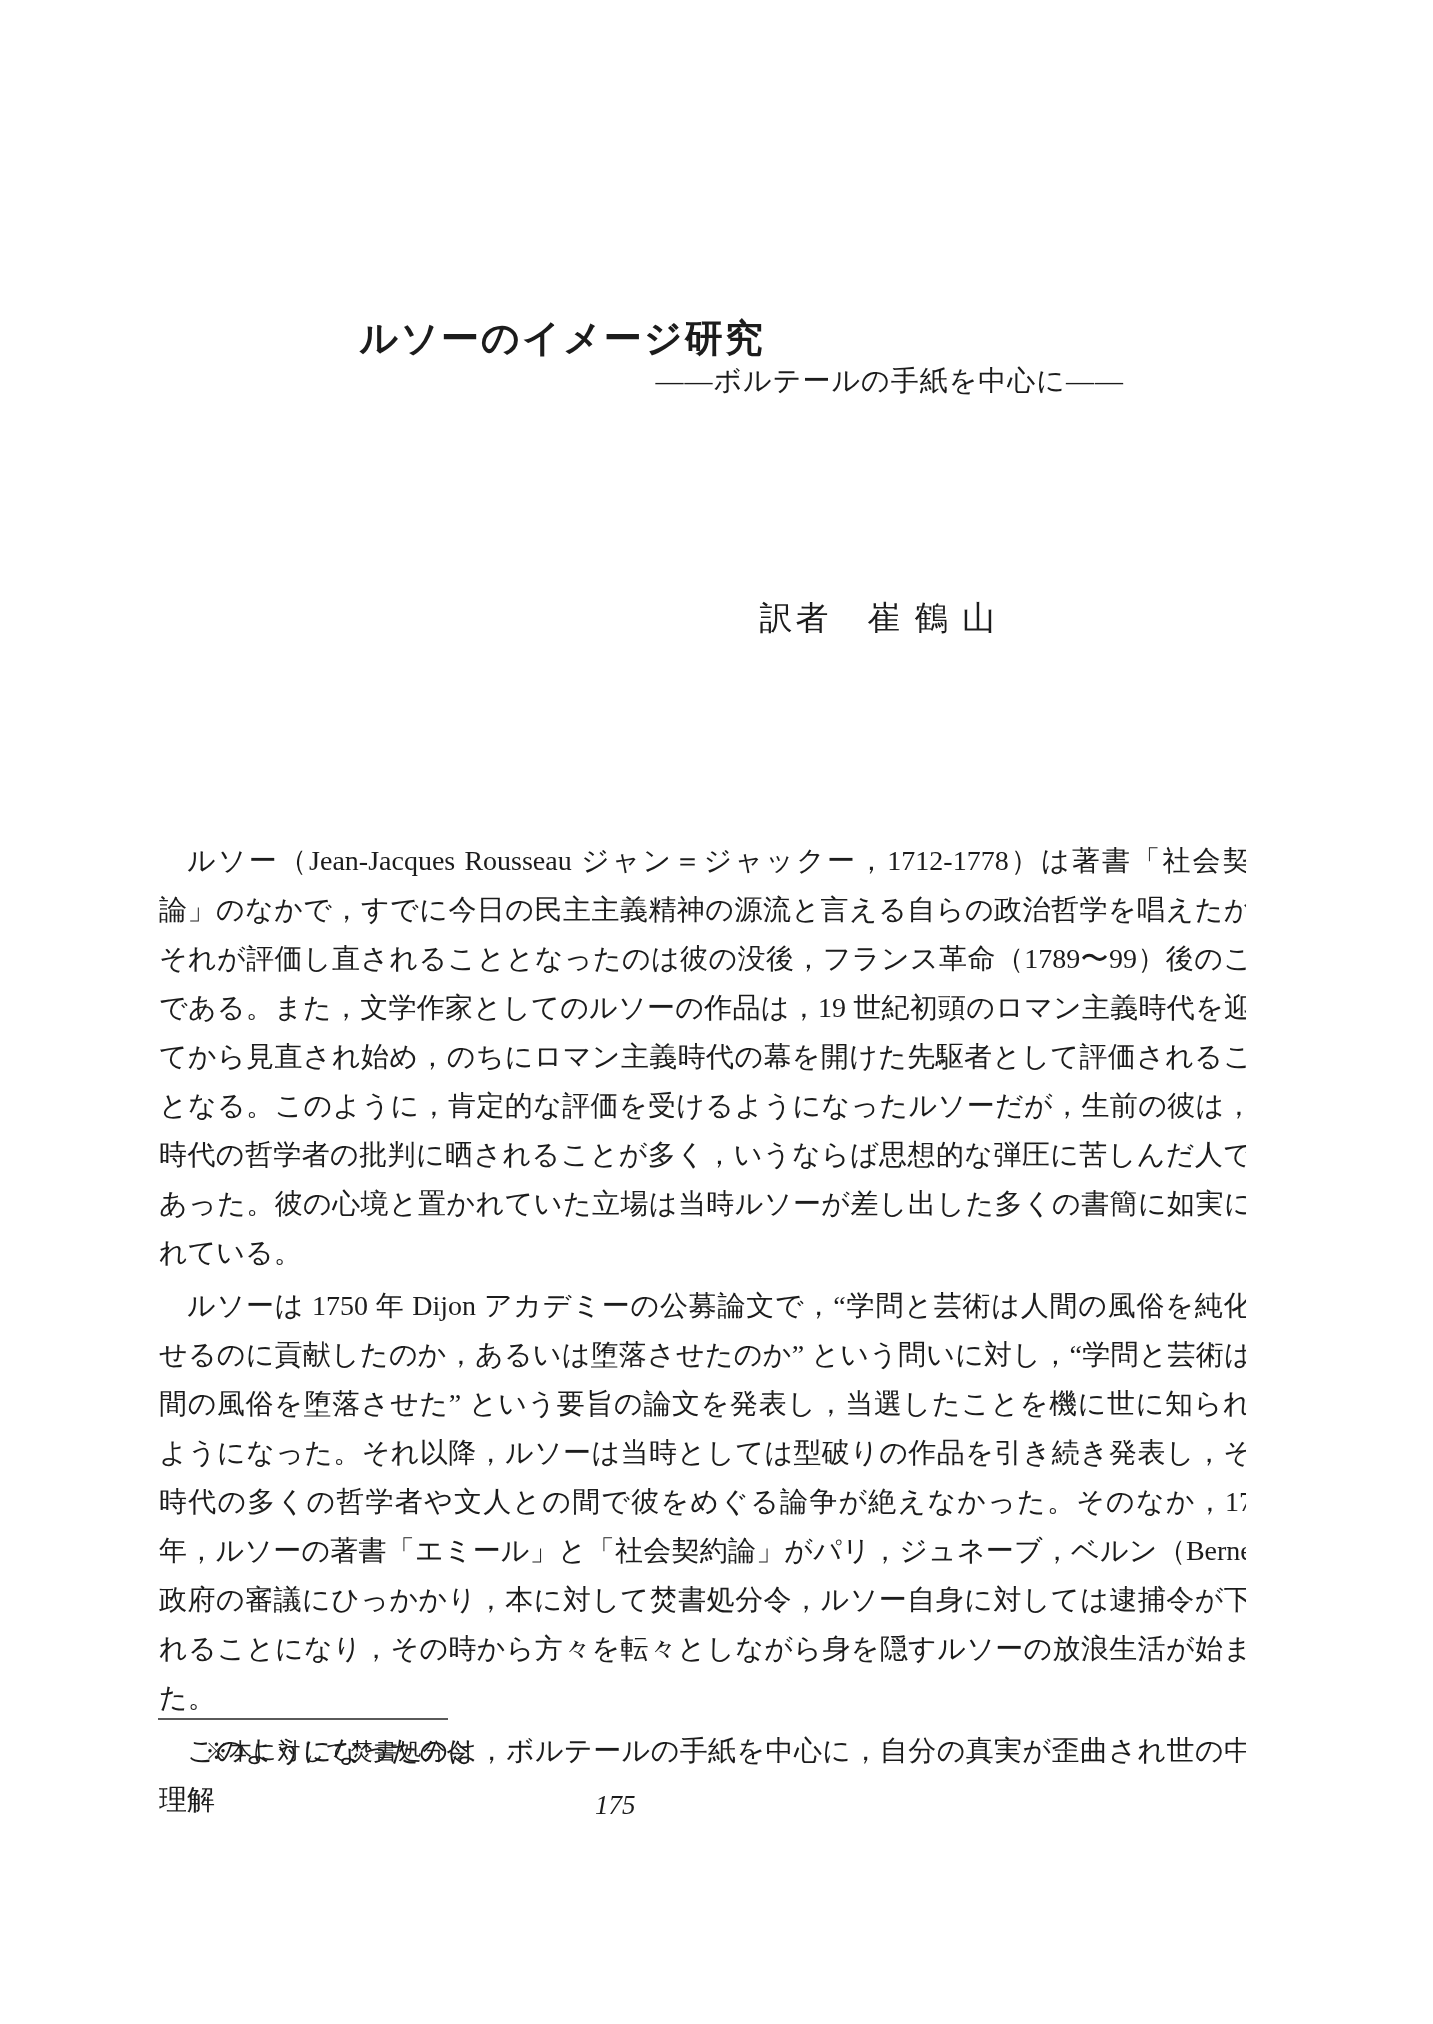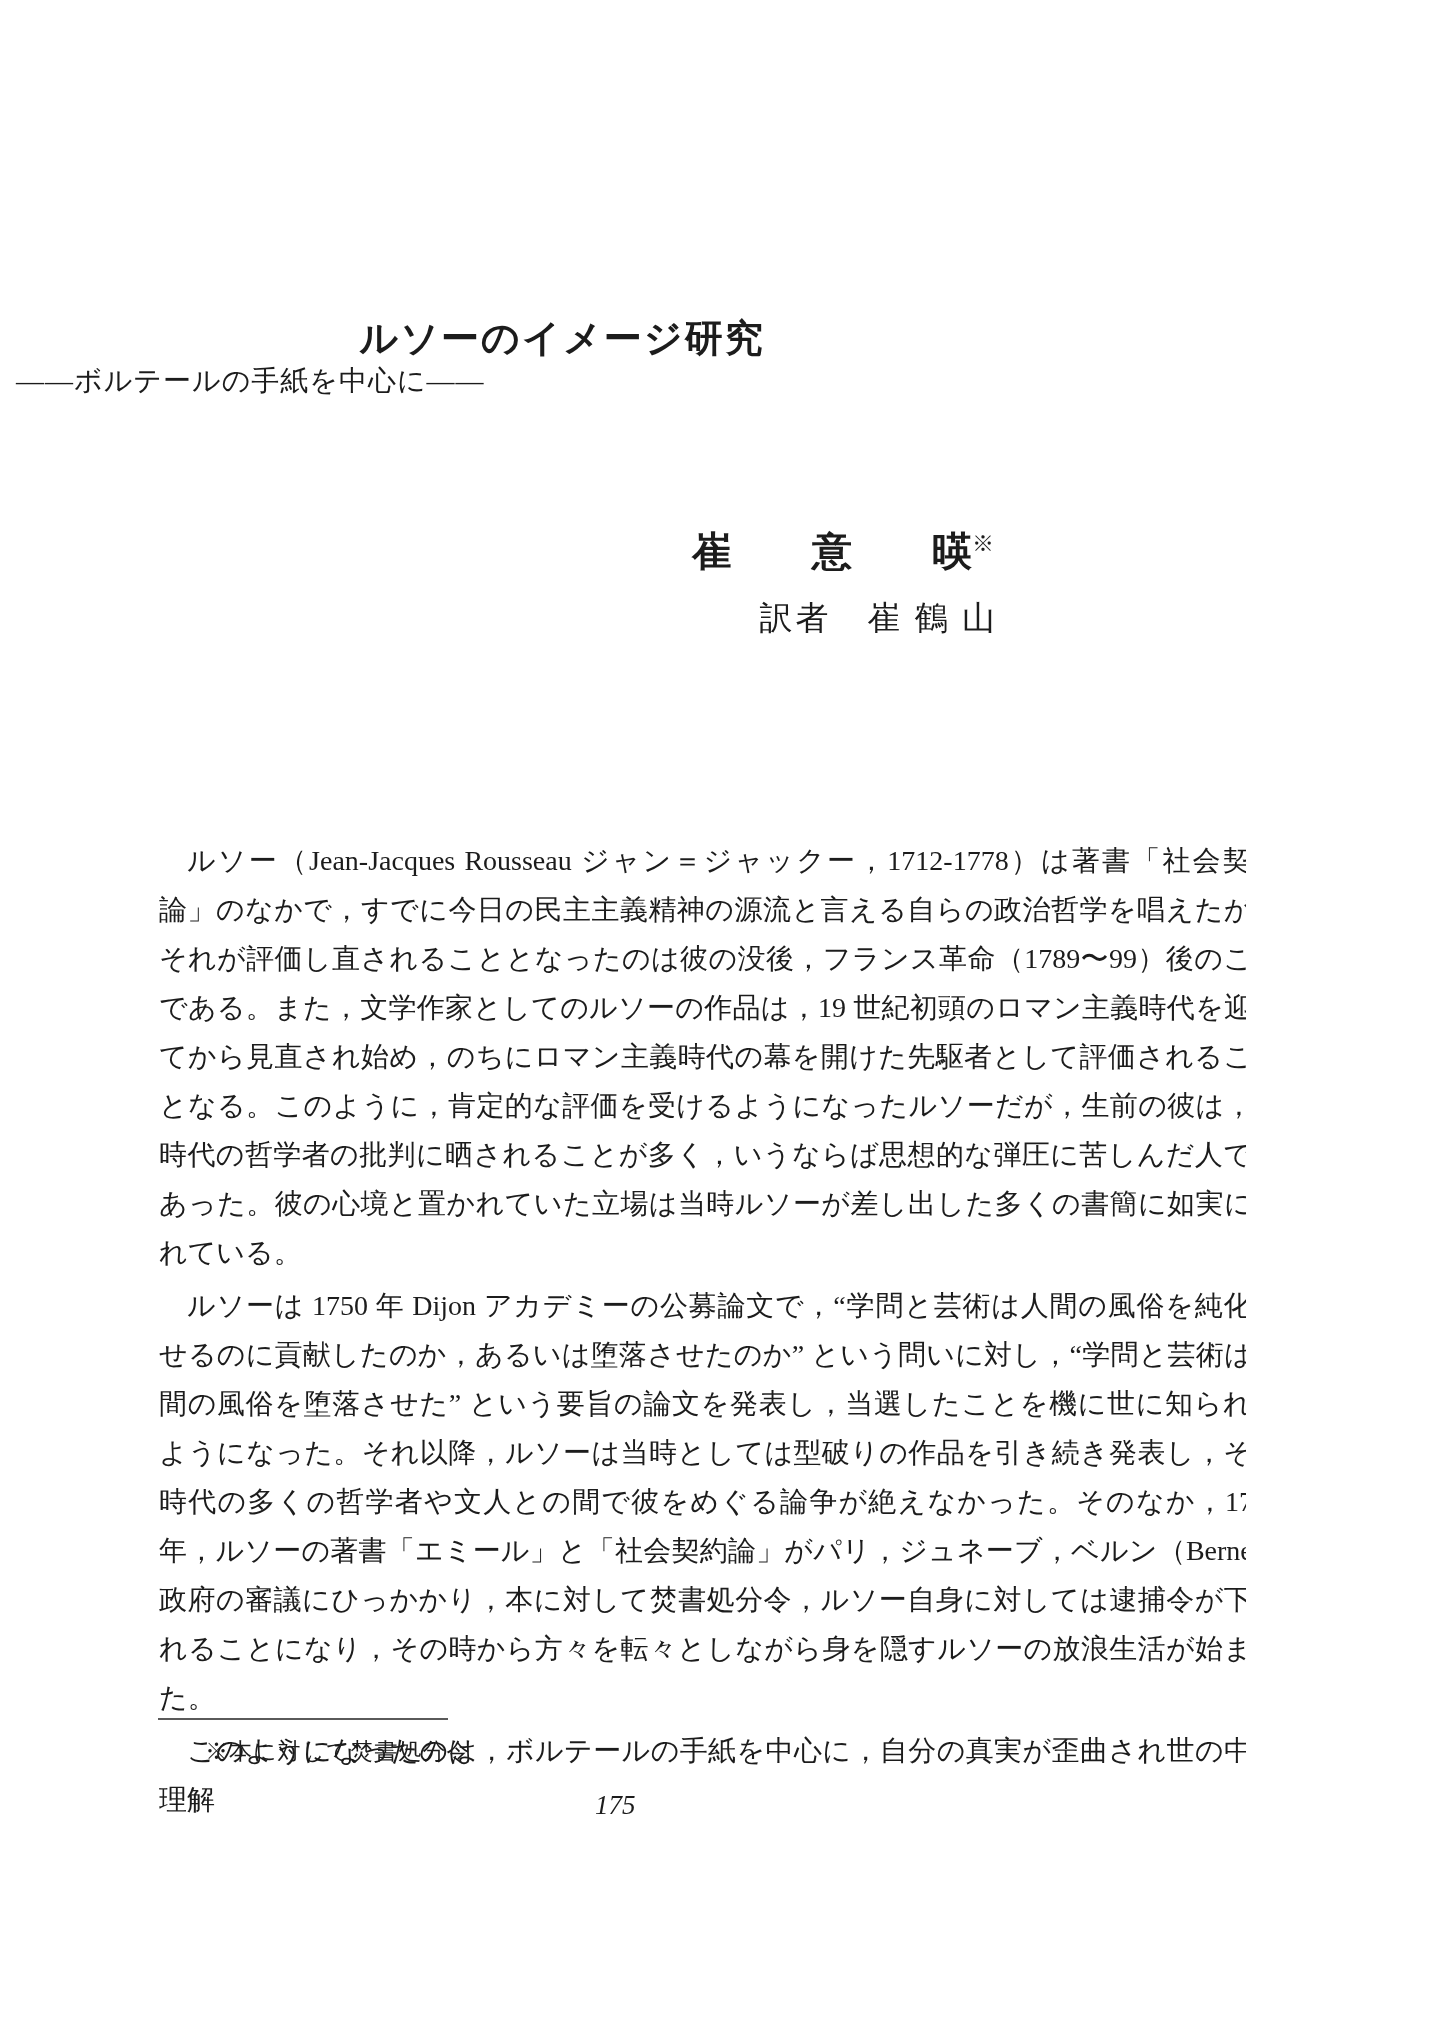--- a/index.html
+++ b/index.html
@@ -24,23 +24,23 @@
     width: 1124px;          
     text-align: center;
     font-size: 38px;
     font-weight: 600;
     letter-spacing: 2px;
     white-space: nowrap;
   }
   .subtitle {
     position: absolute;
     top: 362px;
-    left: 16px;
+    left: 0;
     width: 1124px;
-    text-align: left;
+    text-align: right;
     font-size: 28px;
     letter-spacing: 1px;
     white-space: nowrap;
   }
   .author-line {
     position: absolute;
     top: 524px;
     right: 252px;
     font-size: 40px;
     font-weight: 600;
@@ -112,23 +112,20 @@
 </style>
 </head>
 <body>
 
 <div class="page">
 
   <h1 class="title">ルソーのイメージ研究</h1>
 
   <div class="subtitle">——ボルテールの手紙を中心に——</div>
 
-  <div class="author-line">
-    <span>崔　　意　　暎</span><span class="author-mark">※</span>
-  </div>
 
   <div class="translator-line">訳者　崔 鶴 山</div>
 
 
   <div class="body-text">
     <p>ルソー（Jean-Jacques Rousseau ジャン＝ジャックー，1712-1778）は著書「社会契約論」のなかで，すでに今日の民主主義精神の源流と言える自らの政治哲学を唱えたが，それが評価し直されることとなったのは彼の没後，フランス革命（1789〜99）後のことである。また，文学作家としてのルソーの作品は，19 世紀初頭のロマン主義時代を迎えてから見直され始め，のちにロマン主義時代の幕を開けた先駆者として評価されることとなる。このように，肯定的な評価を受けるようになったルソーだが，生前の彼は，同時代の哲学者の批判に晒されることが多く，いうならば思想的な弾圧に苦しんだ人でもあった。彼の心境と置かれていた立場は当時ルソーが差し出した多くの書簡に如実に現れている。</p>
     <p>ルソーは 1750 年 Dijon アカデミーの公募論文で，“学問と芸術は人間の風俗を純化させるのに貢献したのか，あるいは堕落させたのか” という問いに対し，“学問と芸術は人間の風俗を堕落させた” という要旨の論文を発表し，当選したことを機に世に知られるようになった。それ以降，ルソーは当時としては型破りの作品を引き続き発表し，その時代の多くの哲学者や文人との間で彼をめぐる論争が絶えなかった。そのなか，1762 年，ルソーの著書「エミール」と「社会契約論」がパリ，ジュネーブ，ベルン（Berne）政府の審議にひっかかり，本に対して焚書処分令，ルソー自身に対しては逮捕令が下されることになり，その時から方々を転々としながら身を隠すルソーの放浪生活が始まった。</p>
     <p>このようになったのは，ボルテールの手紙を中心に，自分の真実が歪曲され世の中に理解</p>
   </div>
 

